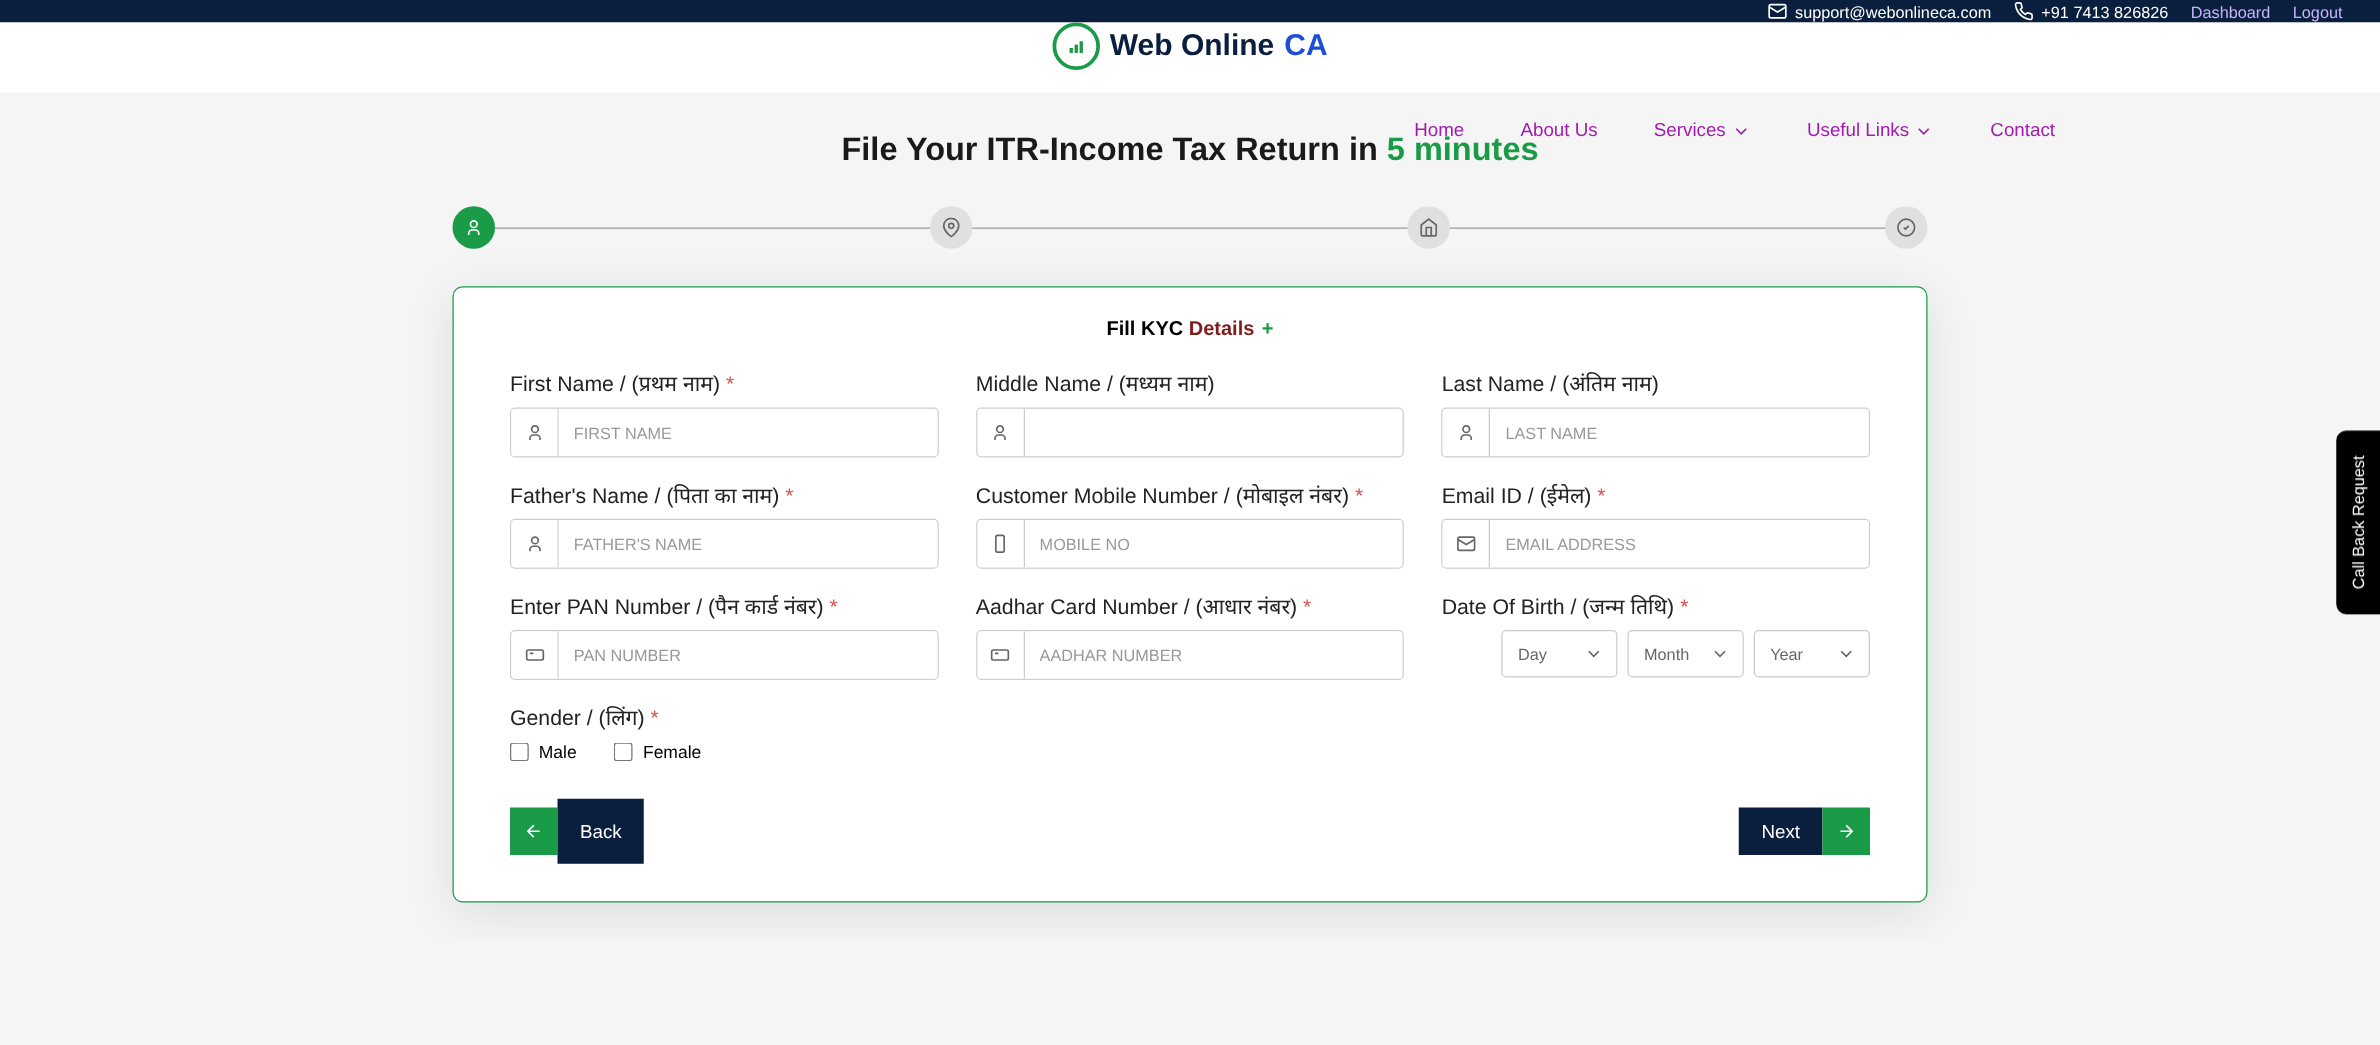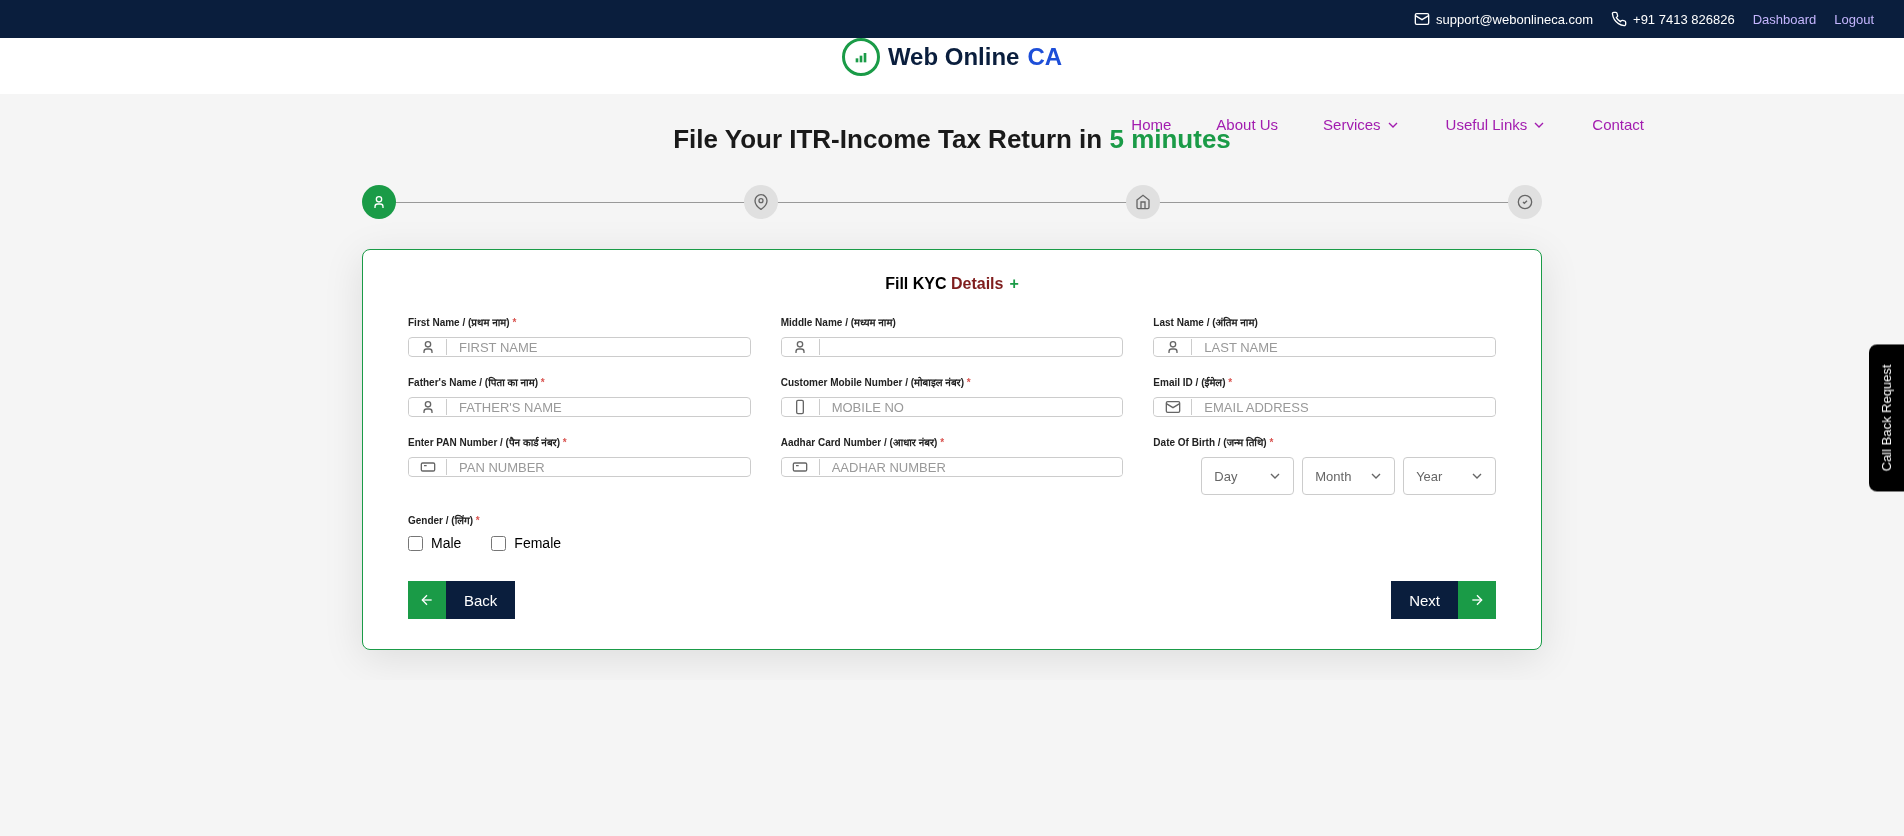--- a/index.html
+++ b/index.html
@@ -1,20 +1,20 @@
 <!DOCTYPE html>
 <html><head>
 <meta charset="utf-8">
 <style>
 * { margin: 0; padding: 0; box-sizing: border-box; font-family: Arial, sans-serif; }
 body { background: #f5f5f5; }
 
 .topbar {
   background: #0a1e3d;
-  height: 38px;
+  height: 18px;
   display: flex;
   justify-content: flex-end;
   align-items: center;
   padding: 0 30px;
   gap: 18px;
   color: #fff;
   font-size: 13px;
 }
 .topbar a { color: #c4b5fd; text-decoration: none; }
 .topbar-item { display: flex; align-items: center; gap: 6px; }
@@ -64,27 +64,26 @@
   padding: 25px 45px 30px 45px;
   box-shadow: 0 8px 40px rgba(0,0,0,0.1);
   margin: 0 40px;
 }
 .form-title { text-align: center; font-weight: bold; font-size: 16px; margin-bottom: 22px; }
 .form-title-green { color: #7f1d1d; }
 .plus { color: #1a9b47; margin-left: 6px; }
 
 .form-row { display: flex; gap: 30px; margin-bottom: 18px; }
 .form-group { flex: 1; }
-.form-label { font-size: 10px; font-weight: bold; color: #222; margin-bottom: 8px; display: block; }
+.form-label { font-size: 17px; font-weight: normal; color: #222; margin-bottom: 8px; display: block; }
 .required { color: #d9534f; }
 
 .input-wrap {
   display: flex; border: 1px solid #ccc; border-radius: 4px; overflow: hidden;
-  height: 20px;
-  align-items: center;
+  height: 40px;
 }
 .input-icon {
   width: 38px; background: #fff; border-right: 1px solid #ccc;
   display: flex; align-items: center; justify-content: center; color: #666;
 }
 .input-wrap input {
   flex: 1; border: none; padding: 0 12px; font-size: 13px; outline: none;
 }
 .input-wrap input::placeholder { color: #999; text-transform: uppercase; }
 
@@ -96,21 +95,21 @@
 }
 .select-chevron { position: absolute; right: 10px; }
 
 .checkbox-group { display: flex; gap: 30px; margin-top: 8px; }
 .checkbox-item { display: flex; align-items: flex-end; gap: 8px; font-size: 14px; }
 .checkbox-item input { width: 15px; height: 15px; }
 
 .buttons { display: flex; justify-content: space-between; margin-top: 30px; }
 .btn { display: flex; align-items: center; cursor: pointer; font-size: 15px; }
 .btn-back .btn-icon { background: #1a9b47; color: #fff; width: 38px; height: 38px; display: flex; align-items: center; justify-content: center; }
-.btn-back .btn-text { background: #0a1e3d; color: #fff; height: 38px; padding: 0 18px; display: flex; align-items: center; }
+.btn-back .btn-text { background: #0a1e3d; color: #fff; height: 52px; padding: 0 18px; display: flex; align-items: center; }
 .btn-next .btn-text { background: #0a1e3d; color: #fff; height: 38px; padding: 0 18px; display: flex; align-items: center; }
 .btn-next .btn-icon { background: #1a9b47; color: #fff; width: 38px; height: 38px; display: flex; align-items: center; justify-content: center; }
 
 .callback-tab {
   position: fixed; right: 0; top: 50%; transform: translateY(-50%);
   background: #000; color: #fff; padding: 20px 10px;
   writing-mode: vertical-rl; transform: translateY(-50%) rotate(180deg);
   font-size: 13px; border-radius: 0 8px 8px 0;
 }
 

